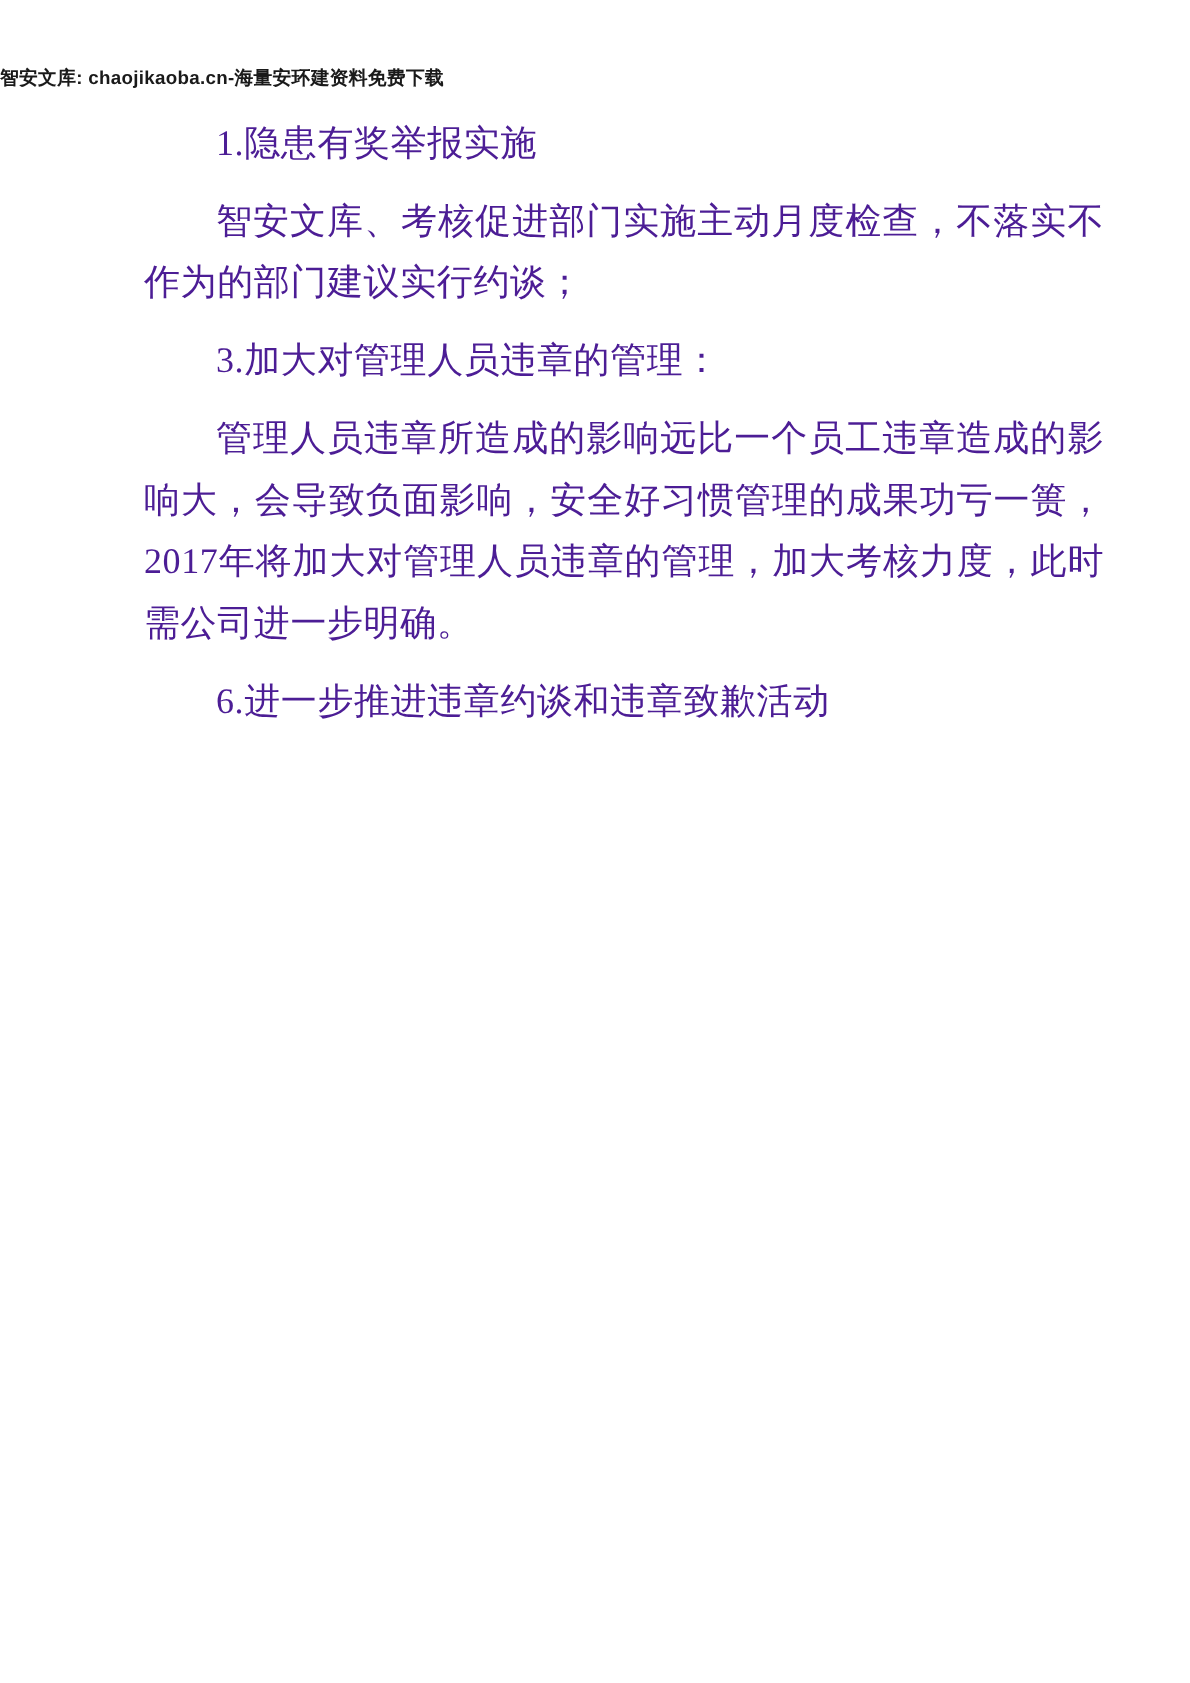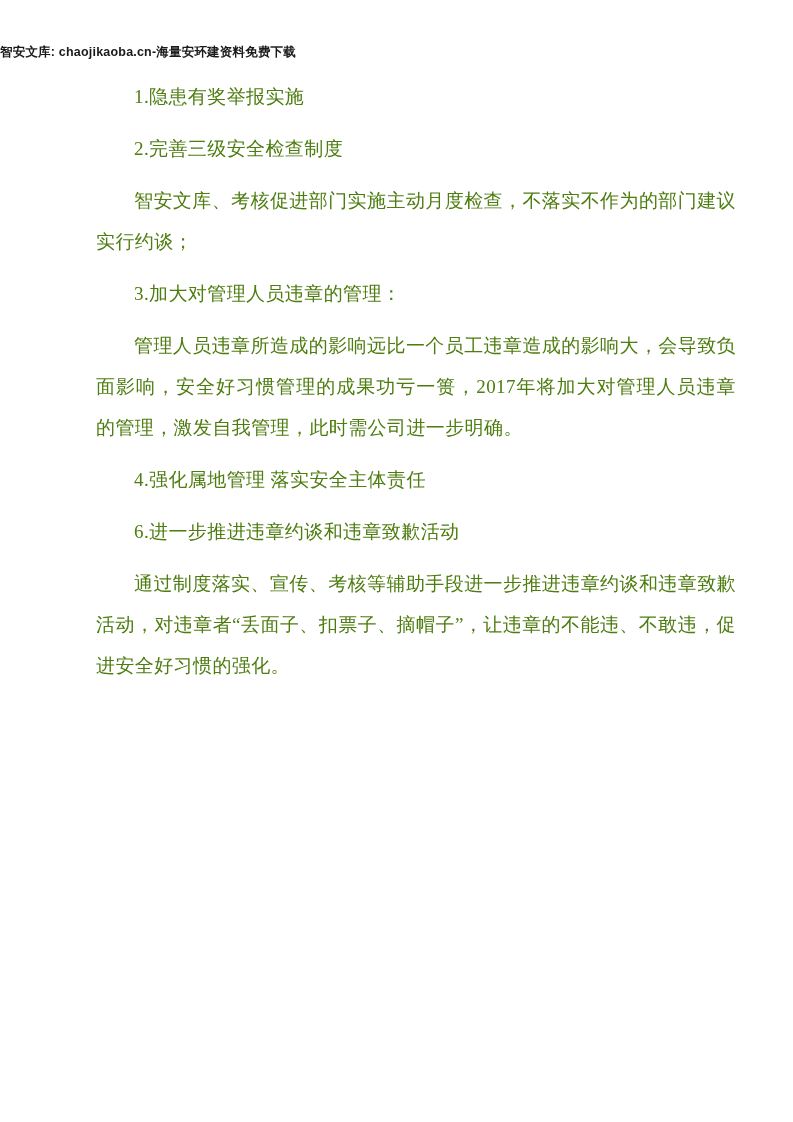--- a/index.html
+++ b/index.html
@@ -37,46 +37,43 @@
   }
   .content {
     position: absolute;
     top: 76px;
     left: 96px;
     width: 640px;
   }
   p.para {
     margin: 0 0 0 0;
     padding: 0;
-    font-size: 19px;
+    font-size: 24px;
     line-height: 41px;
     text-align: justify;
     text-justify: inter-ideograph;
     text-indent: 2em;
     letter-spacing: 0.4px;
-    color: #4d7c0f;
+    color: #4c1d95;
   }
   p.para + p.para {
     margin-top: 11px;
   }
   .heading {
     font-weight: normal;
   }
 </style>
 </head>
 <body>
 
 <div class="page">
 
   <div class="watermark">智安文库: chaojikaoba.cn-海量安环建资料免费下载</div>
 
   <div class="content">
     <p class="para heading">1.隐患有奖举报实施</p>
-    <p class="para heading">2.完善三级安全检查制度</p>
     <p class="para">智安文库、考核促进部门实施主动月度检查，不落实不作为的部门建议实行约谈；</p>
     <p class="para heading">3.加大对管理人员违章的管理：</p>
-    <p class="para">管理人员违章所造成的影响远比一个员工违章造成的影响大，会导致负面影响，安全好习惯管理的成果功亏一篑，2017年将加大对管理人员违章的管理，激发自我管理，此时需公司进一步明确。</p>
-    <p class="para heading">4.强化属地管理 落实安全主体责任</p>
+    <p class="para">管理人员违章所造成的影响远比一个员工违章造成的影响大，会导致负面影响，安全好习惯管理的成果功亏一篑，2017年将加大对管理人员违章的管理，加大考核力度，此时需公司进一步明确。</p>
     <p class="para heading">6.进一步推进违章约谈和违章致歉活动</p>
-    <p class="para">通过制度落实、宣传、考核等辅助手段进一步推进违章约谈和违章致歉活动，对违章者“丢面子、扣票子、摘帽子”，让违章的不能违、不敢违，促进安全好习惯的强化。</p>
   </div>
 
 </div>
 
 </body></html>

